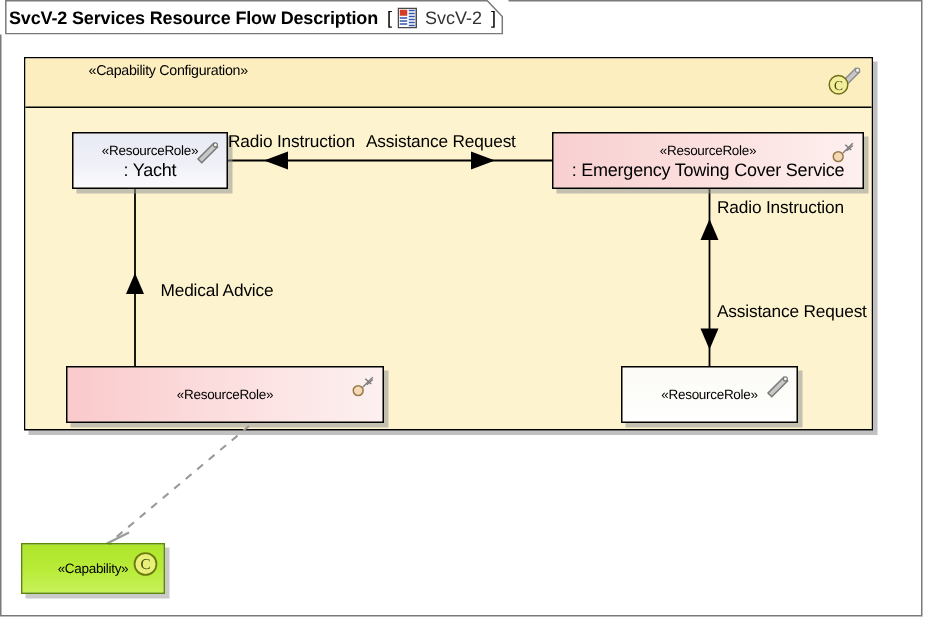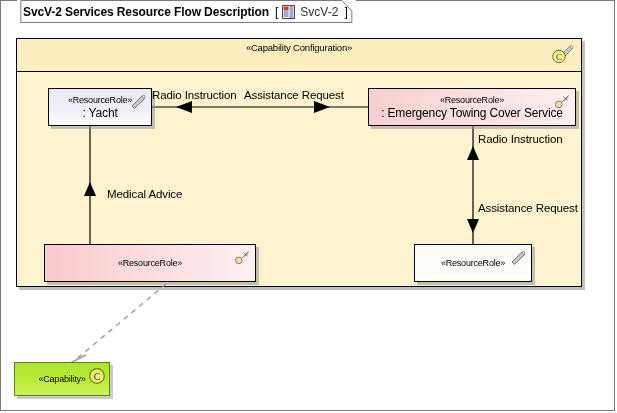--- a/index.html
+++ b/index.html
@@ -39,21 +39,20 @@
     top: 0px;
     height: 23px;
     background: #ffffff;
     box-sizing: border-box;
     display: flex;
     align-items: center;
     padding: 0 8px 0 6px;
     white-space: nowrap;
     border-right: none;
     z-index: 6;
-    margin-left: 17px;
   }
   .title-tab .tab-bg {
     position: absolute;
     left: 0; top: 0;
     width: 100%; height: 100%;
     z-index: -1;
   }
   .title-main {
     font-size: 12px;
     font-weight: bold;
@@ -94,21 +93,21 @@
     box-shadow: 3px 3px 0 0 rgba(140,140,140,0.55);
   }
   .cap-config-header {
     position: absolute;
     left: 0; top: 0;
     width: 100%;
     height: 33px;
     background: #fdeec0;
     border-bottom: 1px solid #000000;
     box-sizing: border-box;
-    text-align: center;
+    padding-left: 42px;
   }
   .cap-config-stereo {
     font-size: 9.5px;
     color: #000000;
     line-height: 13px;
     padding-top: 2px;
     letter-spacing: -0.2px;
   }
   .cap-config-name {
     font-size: 12px;

